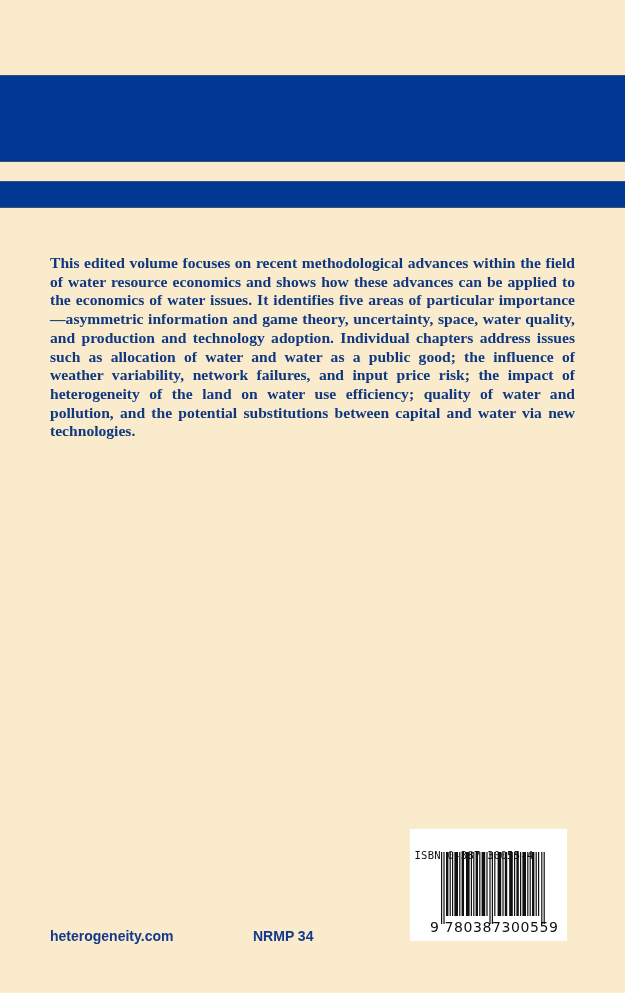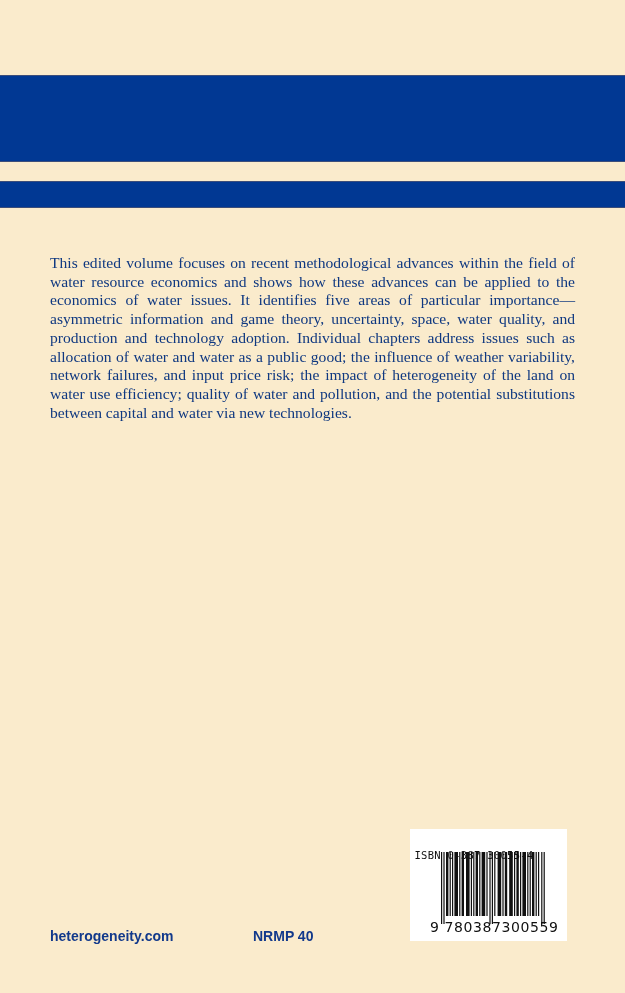--- a/index.html
+++ b/index.html
@@ -14,21 +14,21 @@
     background:#013893;
     border-top:1px solid #3b4d7a;
     border-bottom:1px solid #3b4d7a;
     box-sizing:border-box;
   }
   .band-top { top:75px; height:87px; }
   .band-second { top:181px; height:27px; }
   .blurb {
     position:absolute; left:50px; top:254px; width:525px;
     color:#0f3880;
-    font-weight:normal;
+    font-weight:bold;
     font-size:15.6px;
     line-height:18.7px;
     text-align:justify;
     margin:0;
   }
   .footer-link, .series {
     position:absolute; top:928px;
     font-family:"Liberation Sans", sans-serif;
     font-weight:bold; font-size:14px;
     color:#12398b;
@@ -59,21 +59,21 @@
 </style>
 </head>
 <body>
 
 <div class="band band-top"></div>
 <div class="band band-second"></div>
 
 <p class="blurb">This edited volume focuses on recent methodological advances within the field of water resource economics and shows how these advances can be applied to the economics of water issues. It identifies five areas of particular importance—asymmetric information and game theory, uncertainty, space, water quality, and production and technology adoption. Individual chapters address issues such as allocation of water and water as a public good; the influence of weather variability, network failures, and input price risk; the impact of heterogeneity of the land on water use efficiency; quality of water and pollution, and the potential substitutions between capital and water via new technologies.</p>
 
 <div class="footer-link">heterogeneity.com</div>
-<div class="series">NRMP 40</div>
+<div class="series">NRMP 34</div>
 
 <div class="barcode-box">
   <div class="isbn-text">ISBN 0-387-30055-4</div>
   <div class="bars">
     <svg width="104" height="72" viewBox="0 0 104 72">
       <g fill="#111">
         <rect x="0" y="0" width="1.2" height="72"></rect>
         <rect x="2.4" y="0" width="1.2" height="72"></rect>
         <rect x="5" y="0" width="2.4" height="64"></rect>
         <rect x="8.6" y="0" width="1.2" height="64"></rect>

